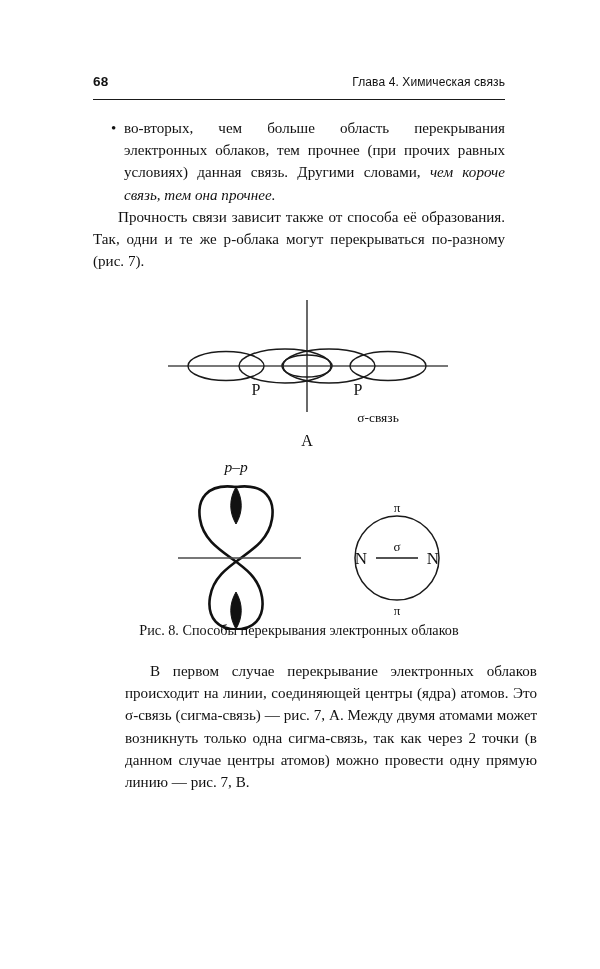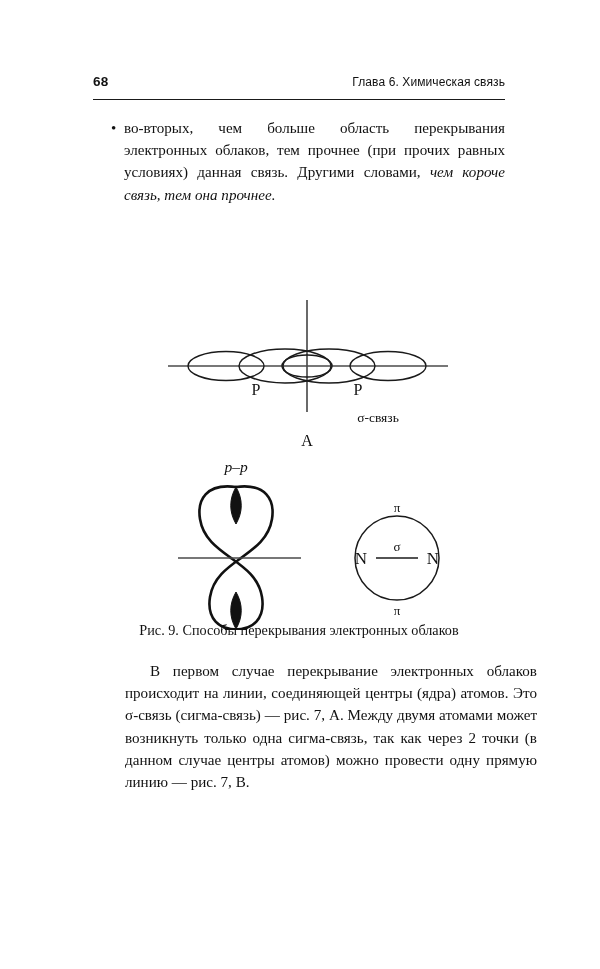--- a/index.html
+++ b/index.html
@@ -115,30 +115,31 @@
   text { font-family: "Liberation Serif", "DejaVu Serif", serif; fill: #111; }
   .lbl-sans { font-family: "Liberation Sans", "DejaVu Sans", sans-serif; }
 </style>
 </head>
 <body>
 
 <div class="page">
 
   <div class="header">
     <span class="folio">68</span>
-    <span class="chapter-title">Глава 6. Химическая связь</span>
+    <span class="chapter-title">Глава 4. Химическая связь</span>
   </div>
   <div class="header-rule"></div>
 
   <div class="textblock" id="block-top">
     <ul class="bullet-list">
       <li class="bullet-item">
         <span class="dot">•</span><span>во-вторых, чем больше область перекрывания электронных облаков, тем прочнее (при прочих равных условиях) данная связь. Другими словами, </span><span class="italic-run">чем короче связь, тем она прочнее.</span>
       </li>
     </ul>
+    <p class="para">Прочность связи зависит также от способа её образования. Так, одни и те же р-облака могут перекрываться по-разному (рис. 7).</p>
   </div>
 
   <div class="figure">
     <svg class="figsvg" width="412" height="340" viewBox="0 0 412 340">
 
       <g>
 
         <line x1="214" y1="10" x2="214" y2="122" stroke="#1a1a1a" stroke-width="1.3"></line>
 
         <line x1="75" y1="76" x2="355" y2="76" stroke="#4a4a4a" stroke-width="1.3"></line>
@@ -188,19 +189,19 @@
         <text x="268" y="274" font-size="17" text-anchor="middle">N</text>
         <text x="340" y="274" font-size="17" text-anchor="middle">N</text>
         <text x="304" y="261" font-size="13" text-anchor="middle">σ</text>
         <text x="304" y="222" font-size="13" text-anchor="middle">π</text>
         <text x="304" y="325" font-size="13" text-anchor="middle">π</text>
         <text x="304" y="394" font-size="16" text-anchor="middle">В</text>
       </g>
     </svg>
   </div>
 
-  <div class="figcaption">Рис. 9. Способы перекрывания электронных облаков</div>
+  <div class="figcaption">Рис. 8. Способы перекрывания электронных облаков</div>
 
   <div class="textblock" id="block-bottom">
     <p class="para">В первом случае перекрывание электронных облаков происходит на линии, соединяющей центры (ядра) атомов. Это σ-связь (сигма-связь) — рис. 7, А. Между двумя атомами может возникнуть только одна сигма-связь, так как через 2 точки (в данном случае центры атомов) можно провести одну прямую линию — рис. 7, В.</p>
   </div>
 
 </div>
 
 </body></html>

